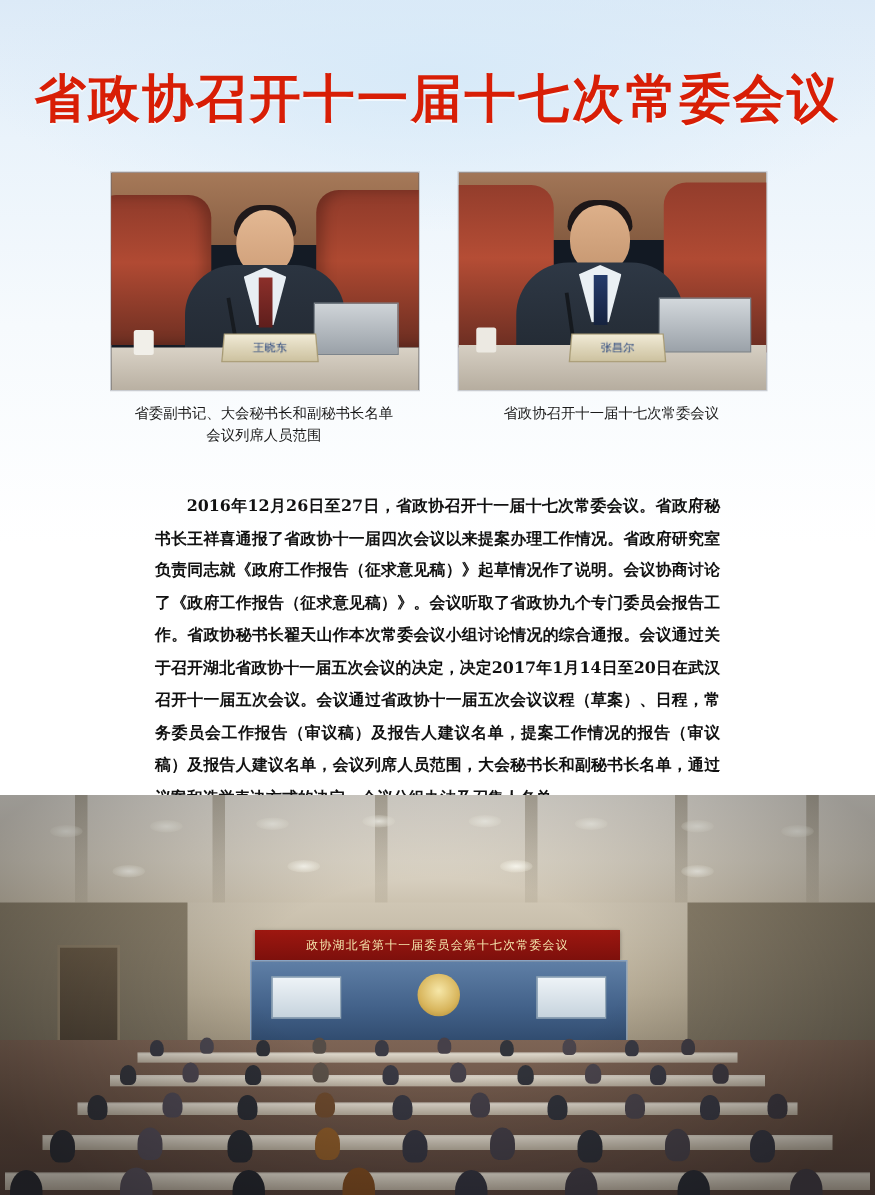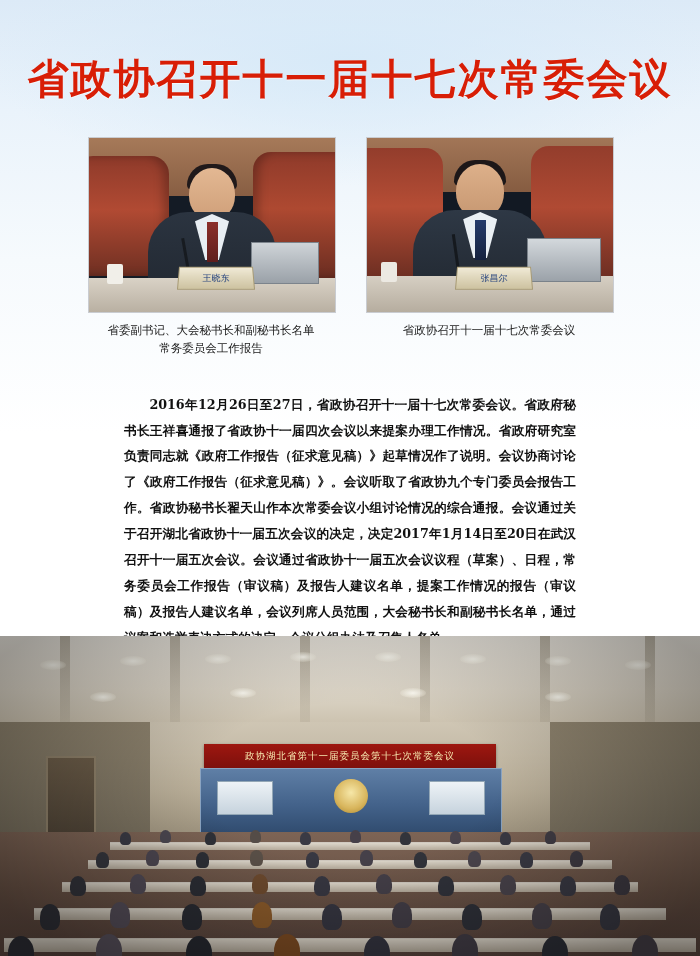--- a/index.html
+++ b/index.html
@@ -353,21 +353,21 @@
         <div class="shirt"></div>
         <div class="tie"></div>
         <div class="desk"></div>
         <div class="mic"></div>
         <div class="laptop"></div>
         <div class="cup"></div>
         <div class="nameplate">王晓东</div>
       </div>
       <div class="caption">
         <span class="line">省委副书记、大会秘书长和副秘书长名单</span>
-        <span class="line">常务委员会工作报告</span>
+        <span class="line">会议列席人员范围</span>
       </div>
     </div>
 
     <div class="photo-block">
       <div class="photo ph2">
         <div class="wall"></div>
         <div class="chair-l"></div>
         <div class="chair-r"></div>
         <div class="hair"></div>
         <div class="head"></div>

